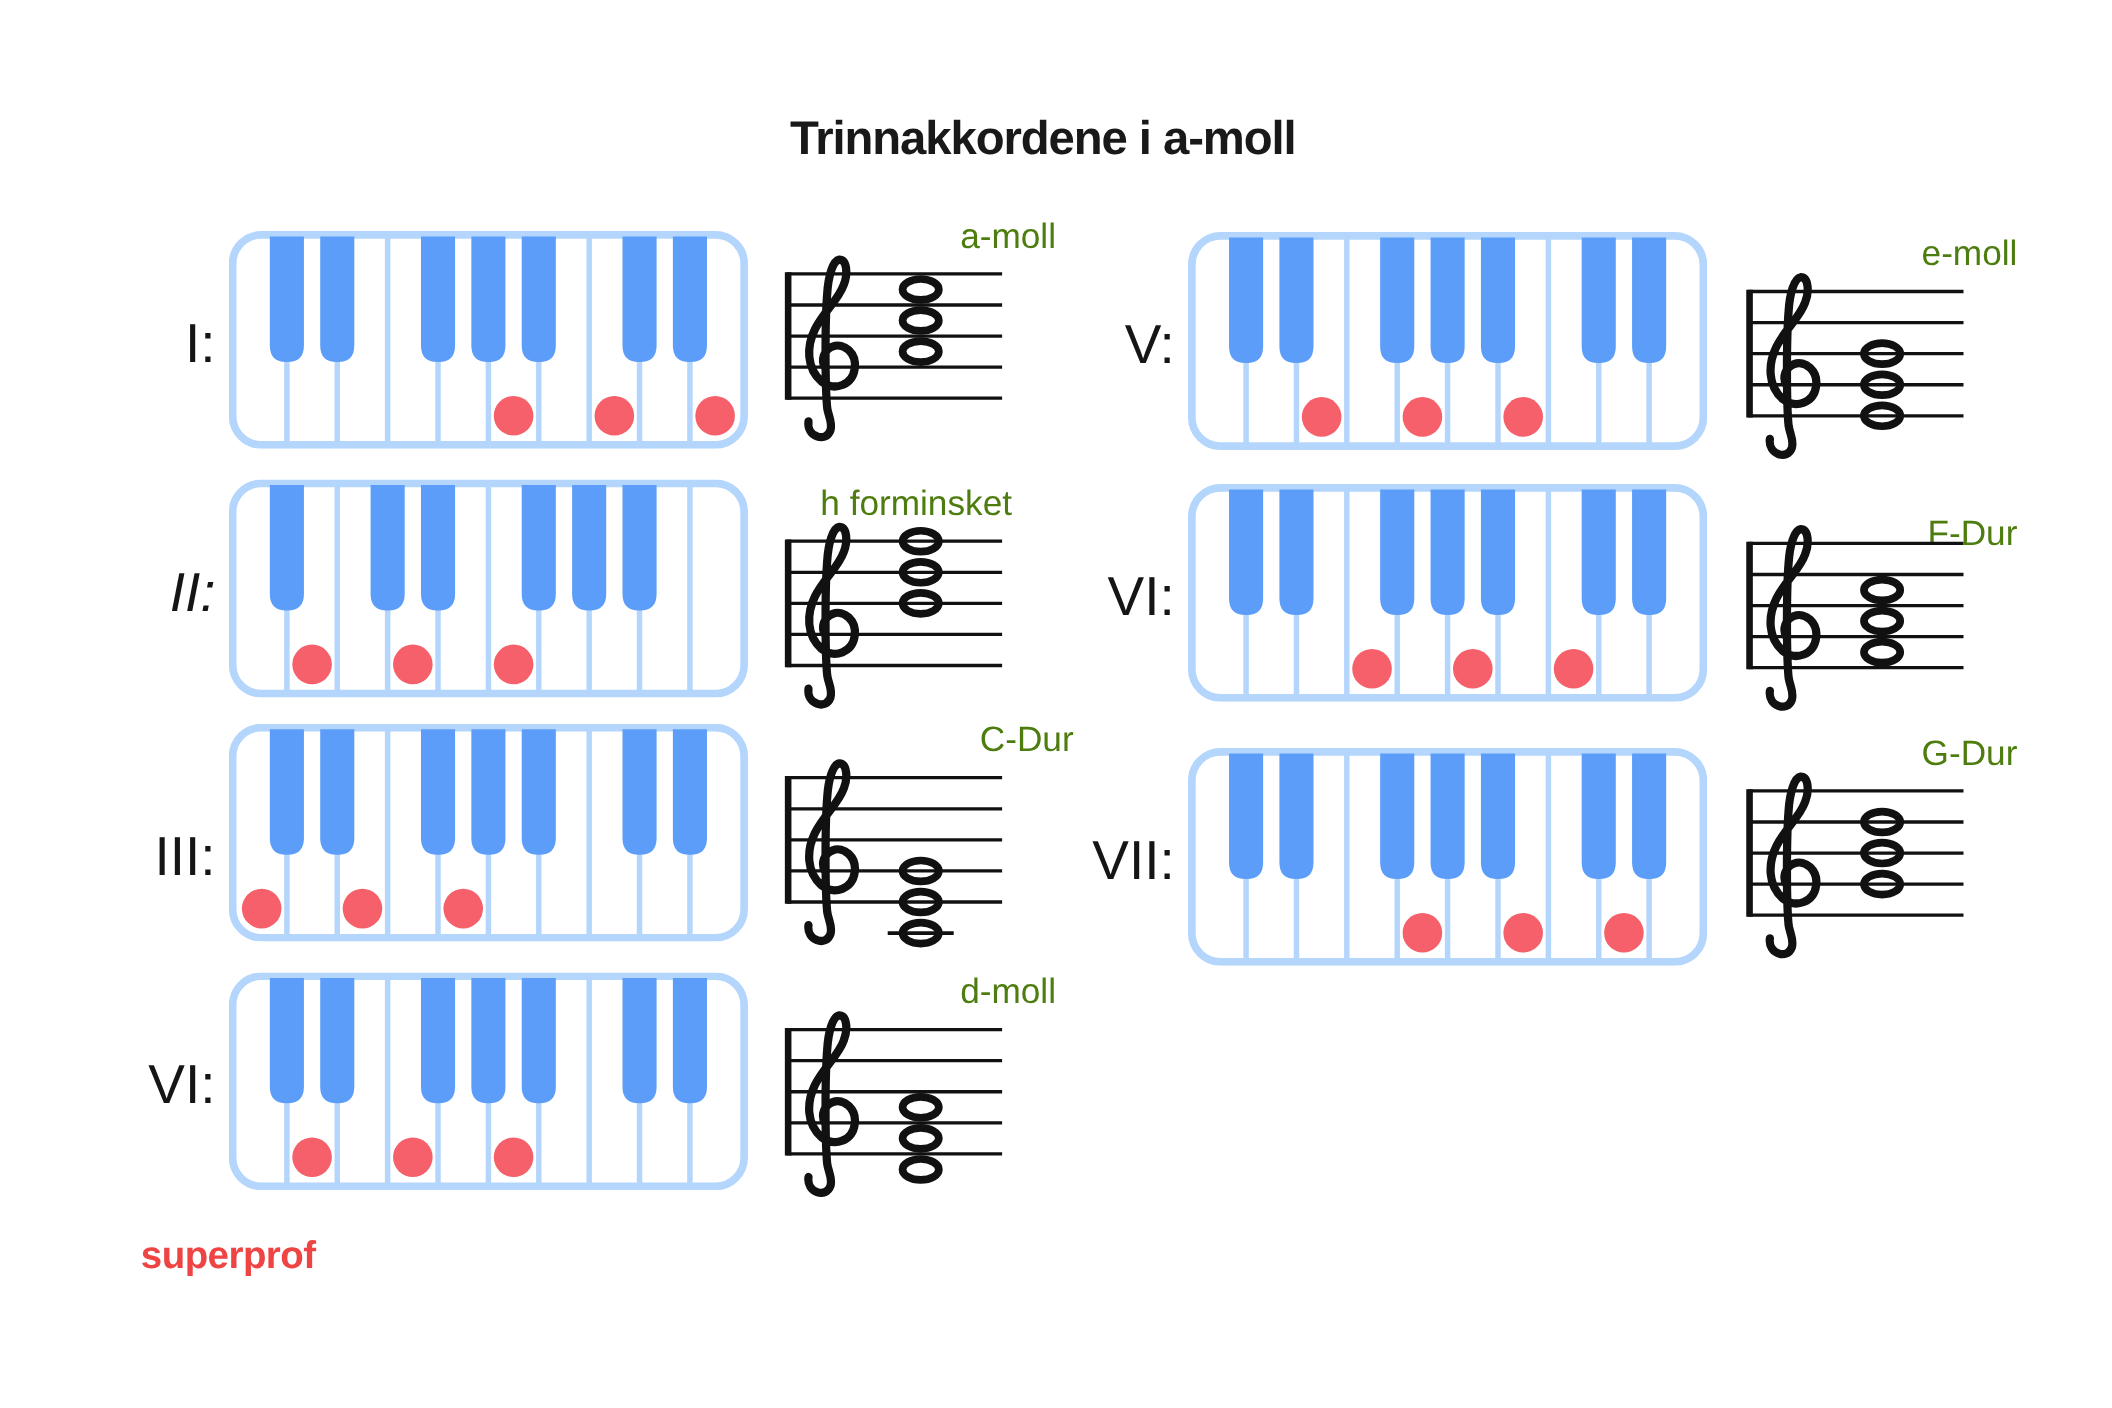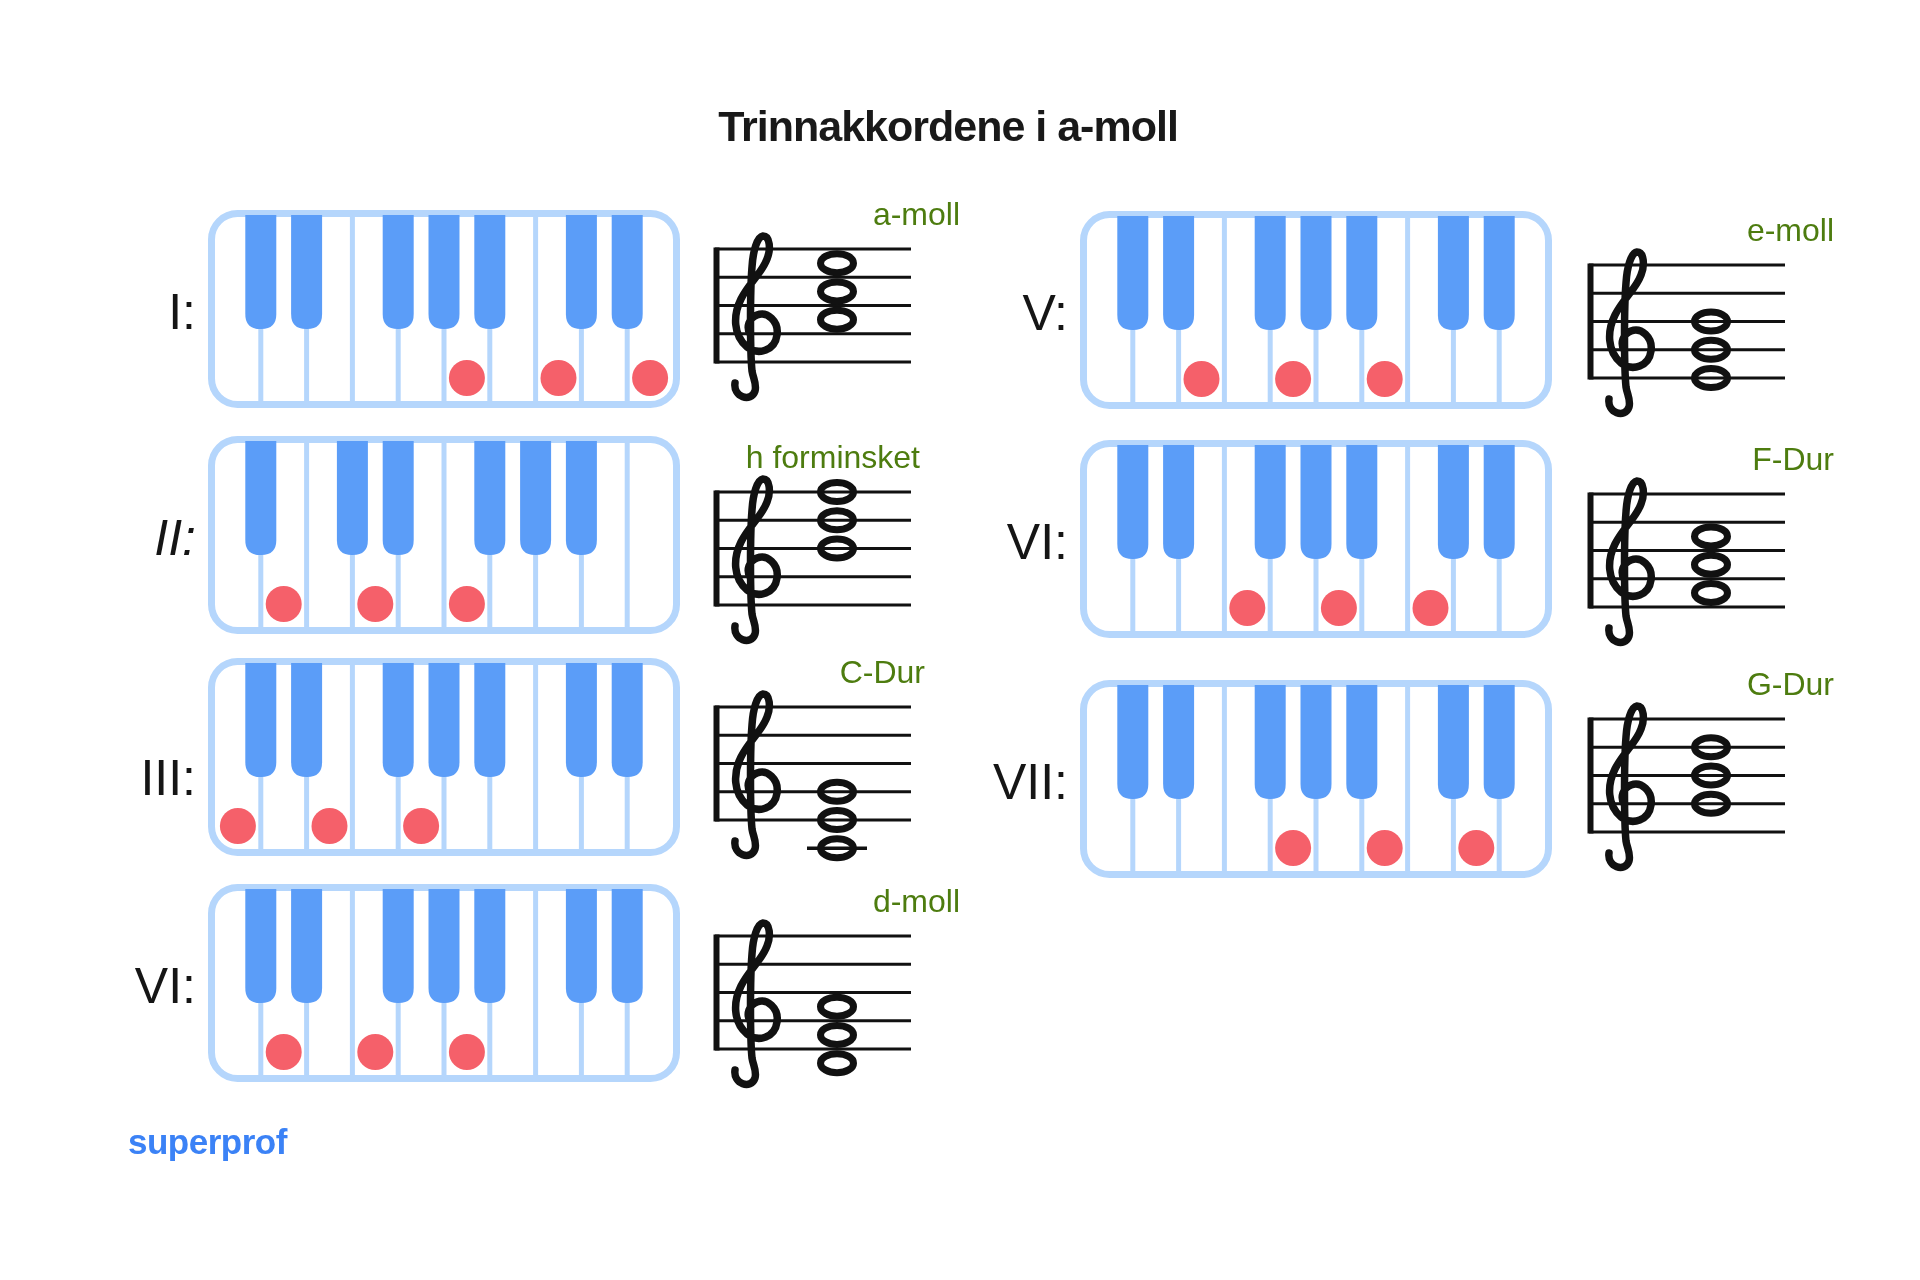--- a/index.html
+++ b/index.html
@@ -14,21 +14,21 @@
   .numeral{
     position:absolute;width:140px;text-align:right;
     font-size:50px;font-weight:400;color:#151515;
   }
   .chord-label{
     position:absolute;width:240px;text-align:right;
     font-size:32px;font-weight:400;color:#4d7c0f;letter-spacing:0px;
   }
   .watermark{
     position:absolute;left:128px;top:1094px;
-    font-size:35px;font-weight:700;color:#3b82f6;letter-spacing:-0.5px;text-align:center;
+    font-size:35px;font-weight:700;color:#ef4444;letter-spacing:-0.5px;text-align:center;
   }
   svg{position:absolute;display:block;}
 </style>
 </head>
 <body>
 
 <div id="canvas">
   <div class="title">Trinnakkordene i a-moll</div>
   <div class="watermark">superprof</div>
 <div class="numeral" style="left: 56px; top: 255px;">I:</div>
@@ -118,21 +118,21 @@
       <path d="M 83.1 5 H 114.1 V 104 Q 114.1 119 99.1 119 H 98.1 Q 83.1 119 83.1 104 Z" fill="#5b9df8"></path>
       <path d="M 174.7 5 H 205.7 V 104 Q 205.7 119 190.7 119 H 189.7 Q 174.7 119 174.7 104 Z" fill="#5b9df8"></path>
       <path d="M 220.5 5 H 251.5 V 104 Q 251.5 119 236.5 119 H 235.5 Q 220.5 119 220.5 104 Z" fill="#5b9df8"></path>
       <path d="M 266.29999999999995 5 H 297.29999999999995 V 104 Q 297.29999999999995 119 282.29999999999995 119 H 281.29999999999995 Q 266.29999999999995 119 266.29999999999995 104 Z" fill="#5b9df8"></path>
       <path d="M 357.9 5 H 388.9 V 104 Q 388.9 119 373.9 119 H 372.9 Q 357.9 119 357.9 104 Z" fill="#5b9df8"></path>
       <path d="M 403.7 5 H 434.7 V 104 Q 434.7 119 419.7 119 H 418.7 Q 403.7 119 403.7 104 Z" fill="#5b9df8"></path>
       <circle cx="29.9" cy="168" r="18" fill="#f5606a"></circle>
       <circle cx="121.5" cy="168" r="18" fill="#f5606a"></circle>
       <circle cx="213.1" cy="168" r="18" fill="#f5606a"></circle>
     </svg>
-    <div class="chord-label" style="left: 685px; top: 626px;">C-Dur</div>
+    <div class="chord-label" style="left: 736px; top: 626px;">C-Dur</div>
     <svg width="260" height="245" viewBox="0 0 260 245" style="left: 707px; top: 614px;">
       <line x1="8" y1="65" x2="204" y2="65" stroke="#111111" stroke-width="3"></line>
       <line x1="8" y1="93.25" x2="204" y2="93.25" stroke="#111111" stroke-width="3"></line>
       <line x1="8" y1="121.5" x2="204" y2="121.5" stroke="#111111" stroke-width="3"></line>
       <line x1="8" y1="149.75" x2="204" y2="149.75" stroke="#111111" stroke-width="3"></line>
       <line x1="8" y1="178" x2="204" y2="178" stroke="#111111" stroke-width="3"></line>
       <line x1="9.5" y1="63.5" x2="9.5" y2="179.5" stroke="#111111" stroke-width="6"></line>
       <path d="M 14 152 C 12 166, 30 172, 34 160 C 36 153, 32 147, 31 140 C 29 120, 29 60, 31 36 C 32 20, 36 6, 42 5 C 49 5, 50 18, 46 28 C 41 42, 28 52, 20 68 C 12 84, 12 104, 26 116 C 38 125, 54 119, 56 104 C 58 90, 46 80, 36 84 C 28 87, 25 96, 29 103" fill="none" stroke="#111111" stroke-width="7.5" stroke-linecap="round" transform="translate(14 47)"></path>
       <line x1="100" y1="206.25" x2="160" y2="206.25" stroke="#111111" stroke-width="3.5"></line>
       <ellipse cx="130" cy="206.25" rx="16.5" ry="9.5" fill="none" stroke="#111111" stroke-width="7"></ellipse>
@@ -227,21 +227,21 @@
       <path d="M 83.1 5 H 114.1 V 104 Q 114.1 119 99.1 119 H 98.1 Q 83.1 119 83.1 104 Z" fill="#5b9df8"></path>
       <path d="M 174.7 5 H 205.7 V 104 Q 205.7 119 190.7 119 H 189.7 Q 174.7 119 174.7 104 Z" fill="#5b9df8"></path>
       <path d="M 220.5 5 H 251.5 V 104 Q 251.5 119 236.5 119 H 235.5 Q 220.5 119 220.5 104 Z" fill="#5b9df8"></path>
       <path d="M 266.29999999999995 5 H 297.29999999999995 V 104 Q 297.29999999999995 119 282.29999999999995 119 H 281.29999999999995 Q 266.29999999999995 119 266.29999999999995 104 Z" fill="#5b9df8"></path>
       <path d="M 357.9 5 H 388.9 V 104 Q 388.9 119 373.9 119 H 372.9 Q 357.9 119 357.9 104 Z" fill="#5b9df8"></path>
       <path d="M 403.7 5 H 434.7 V 104 Q 434.7 119 419.7 119 H 418.7 Q 403.7 119 403.7 104 Z" fill="#5b9df8"></path>
       <circle cx="167.29999999999998" cy="168" r="18" fill="#f5606a"></circle>
       <circle cx="258.9" cy="168" r="18" fill="#f5606a"></circle>
       <circle cx="350.5" cy="168" r="18" fill="#f5606a"></circle>
     </svg>
-    <div class="chord-label" style="left: 1594px; top: 413px;">F-Dur</div>
+    <div class="chord-label" style="left: 1594px; top: 438px;">F-Dur</div>
     <svg width="260" height="245" viewBox="0 0 260 245" style="left: 1581px; top: 401px;">
       <line x1="8" y1="65" x2="204" y2="65" stroke="#111111" stroke-width="3"></line>
       <line x1="8" y1="93.25" x2="204" y2="93.25" stroke="#111111" stroke-width="3"></line>
       <line x1="8" y1="121.5" x2="204" y2="121.5" stroke="#111111" stroke-width="3"></line>
       <line x1="8" y1="149.75" x2="204" y2="149.75" stroke="#111111" stroke-width="3"></line>
       <line x1="8" y1="178" x2="204" y2="178" stroke="#111111" stroke-width="3"></line>
       <line x1="9.5" y1="63.5" x2="9.5" y2="179.5" stroke="#111111" stroke-width="6"></line>
       <path d="M 14 152 C 12 166, 30 172, 34 160 C 36 153, 32 147, 31 140 C 29 120, 29 60, 31 36 C 32 20, 36 6, 42 5 C 49 5, 50 18, 46 28 C 41 42, 28 52, 20 68 C 12 84, 12 104, 26 116 C 38 125, 54 119, 56 104 C 58 90, 46 80, 36 84 C 28 87, 25 96, 29 103" fill="none" stroke="#111111" stroke-width="7.5" stroke-linecap="round" transform="translate(14 47)"></path>
       <ellipse cx="130" cy="163.875" rx="16.5" ry="9.5" fill="none" stroke="#111111" stroke-width="7"></ellipse>
       <ellipse cx="130" cy="135.625" rx="16.5" ry="9.5" fill="none" stroke="#111111" stroke-width="7"></ellipse>

